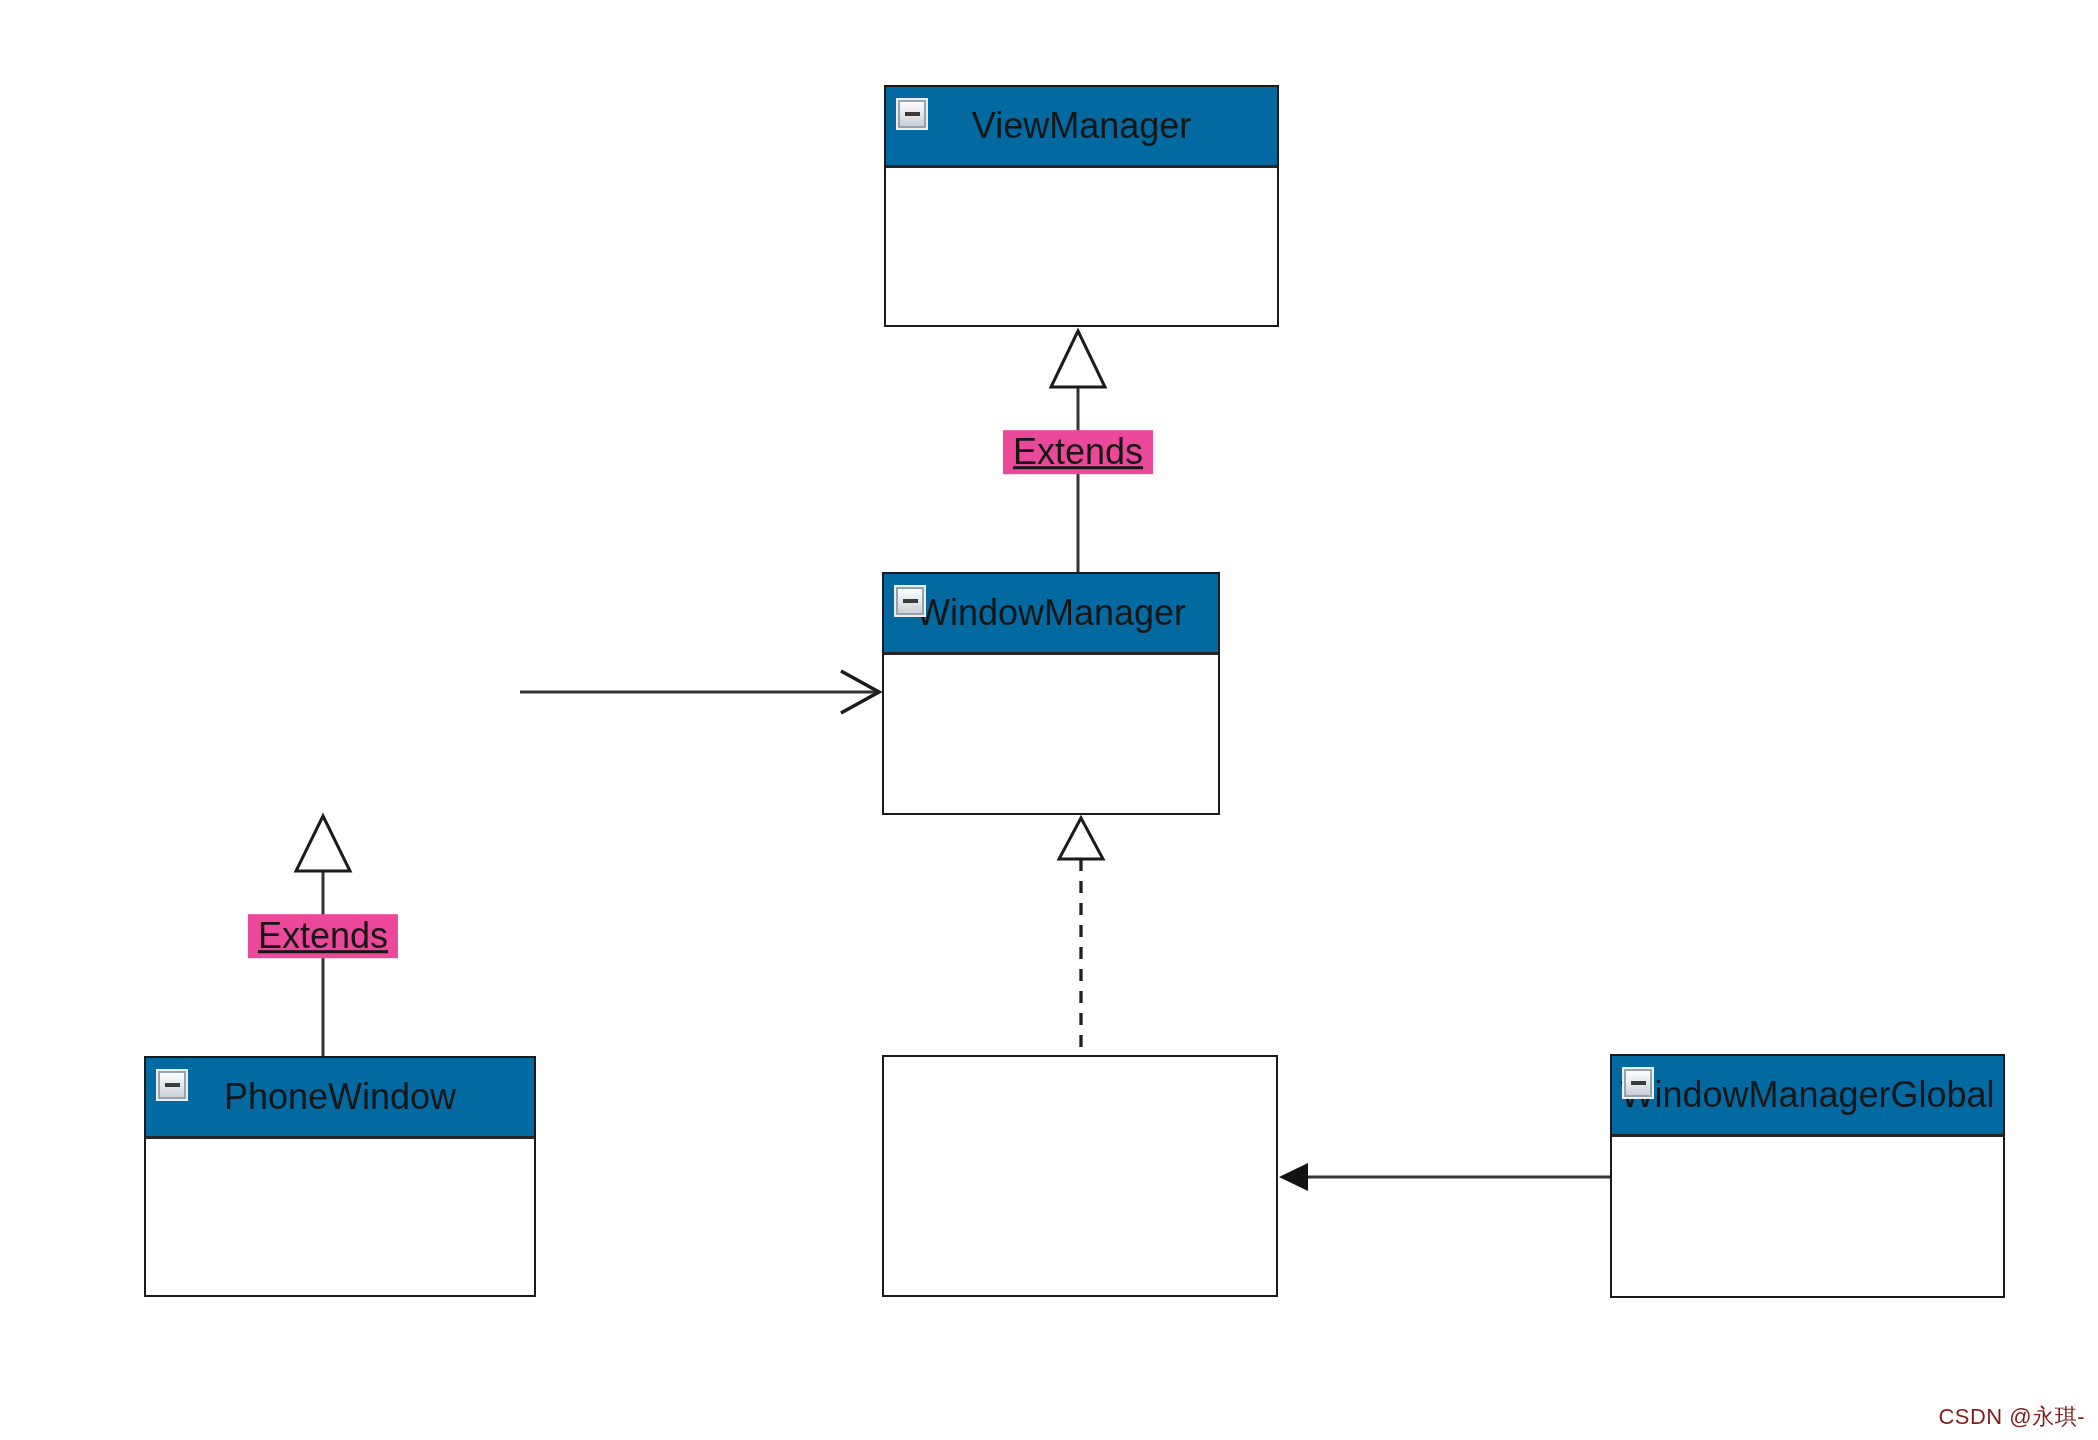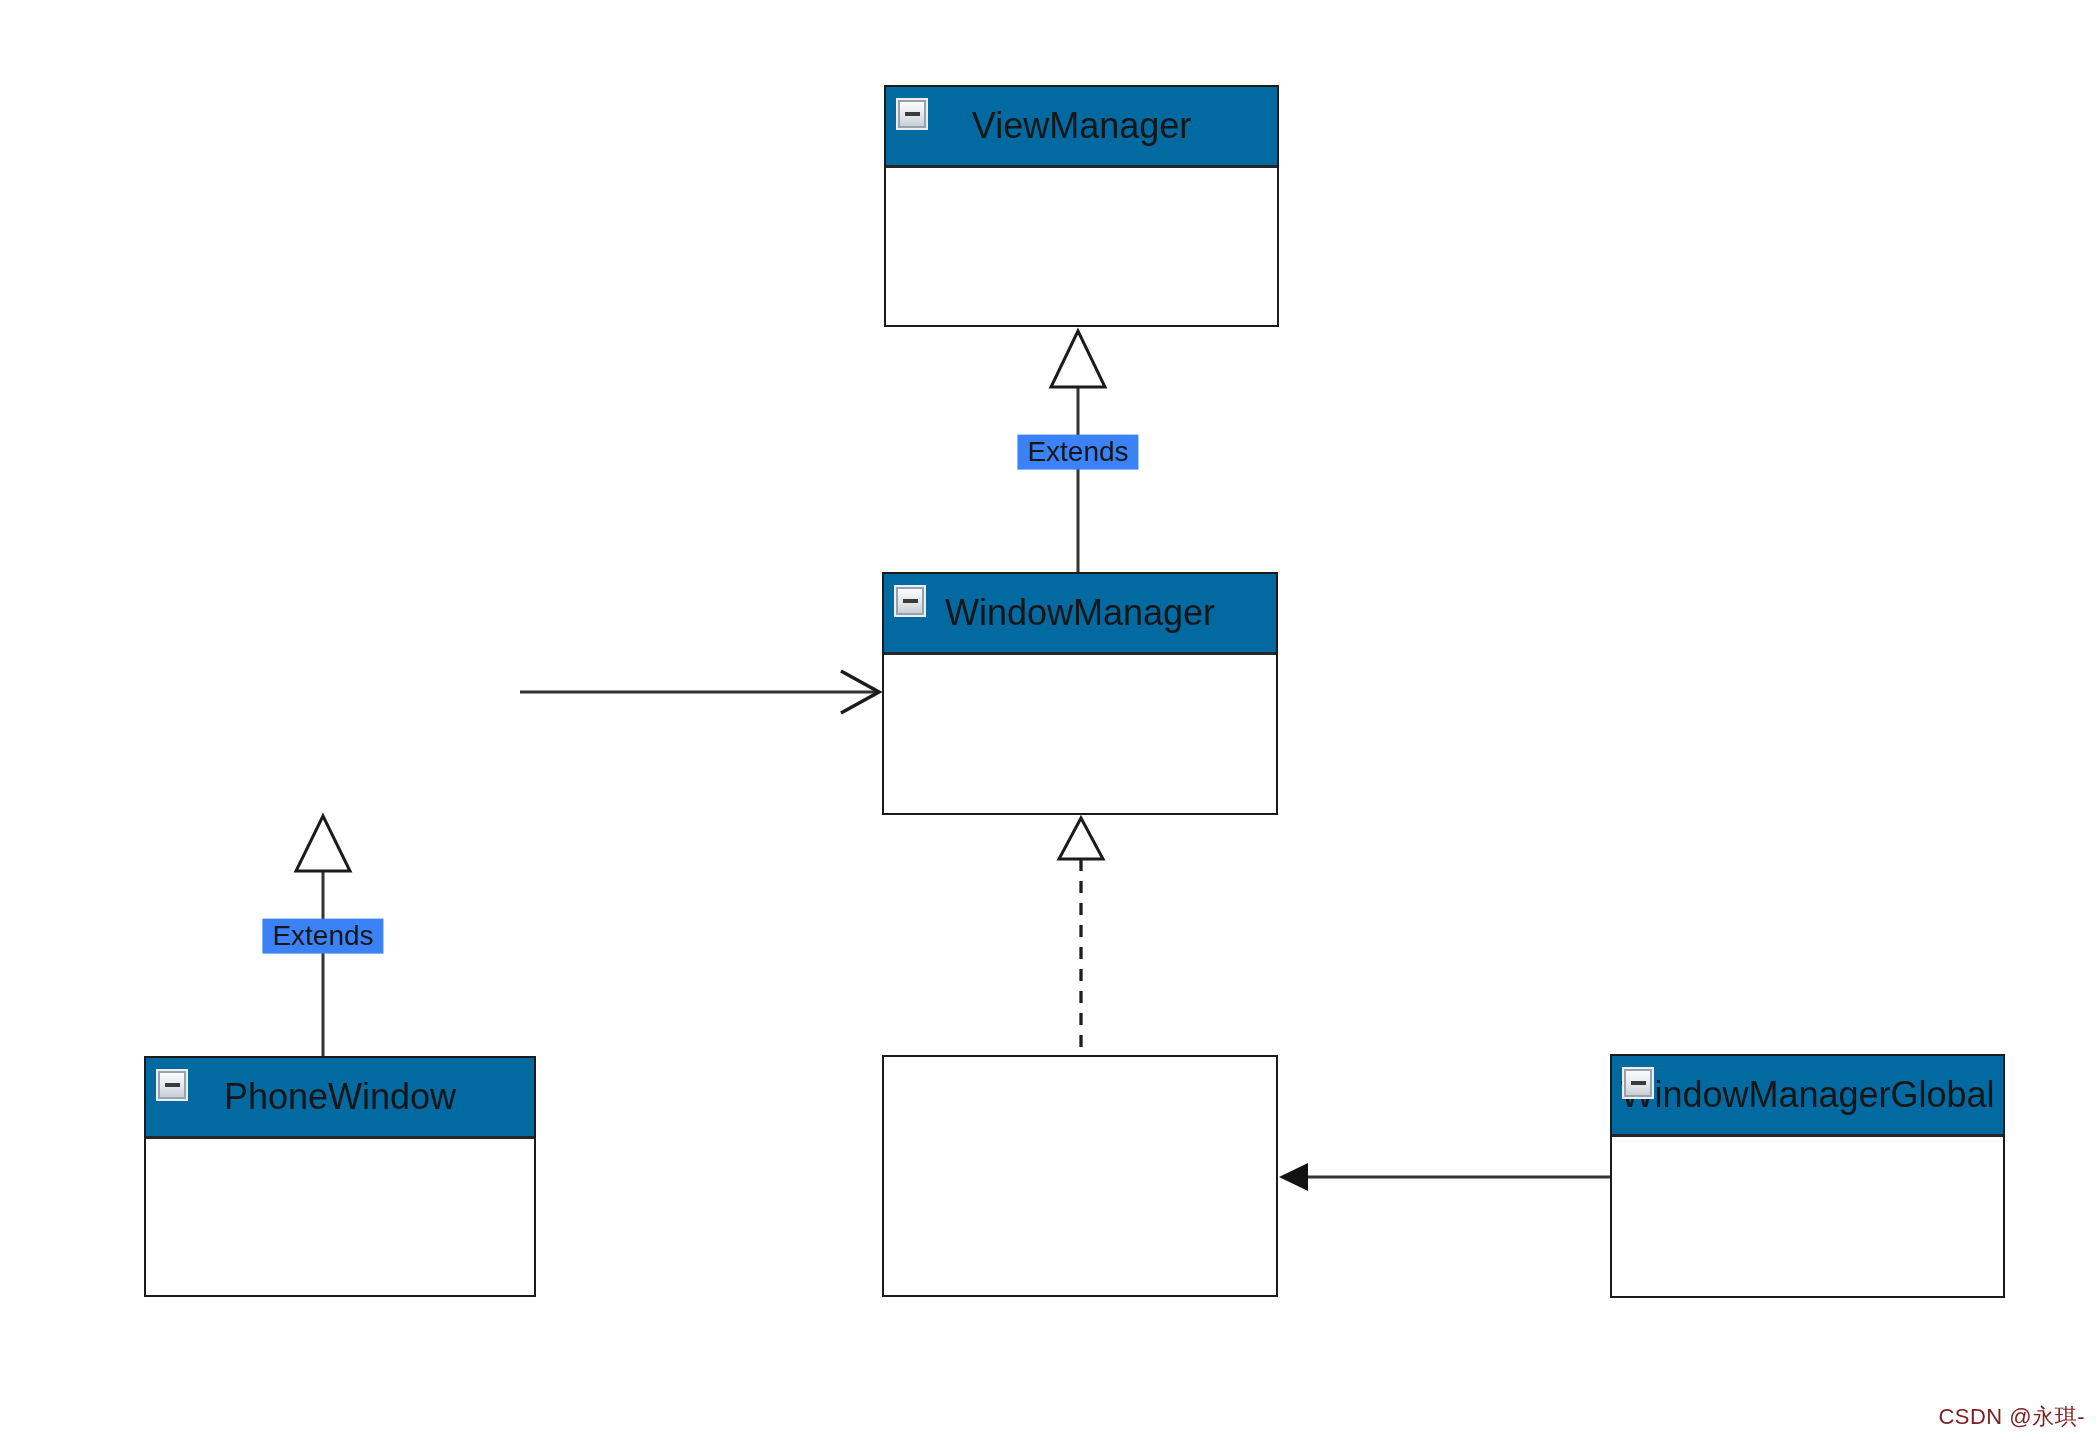--- a/index.html
+++ b/index.html
@@ -63,26 +63,27 @@
     height: 4px;
     background: #3b3b3b;
   }
   .class-body {
     flex: 1 1 auto;
     background: #ffffff;
   }
   .edge-label {
     position: absolute;
     transform: translate(-50%, -50%);
-    background: #3b82f6;
+    background: #ec4899;
     padding: 2px 10px;
-    font-size: 28px;
+    font-size: 36px;
     color: #161616;
     line-height: 1.1;
     white-space: nowrap;
+    text-decoration: underline;
   }
   .watermark {
     position: absolute;
     top: 1402px;
     right: 13px;
     font-size: 22px;
     color: #7f1d1d;
     letter-spacing: 0.5px;
   }
 </style>
@@ -123,21 +124,21 @@
     <div class="title-bar">
       <span class="collapse-icon">
         <span class="minus-glyph"></span>
       </span>
       <span class="class-title">ViewManager</span>
     </div>
     <div class="class-body"></div>
   </div>
 
 
-  <div class="class-box" style="left:882px; top:572px; width:396px; height:243px;">
+  <div class="class-box" style="left:882px; top:572px; width:338px; height:243px;">
     <div class="title-bar">
       <span class="collapse-icon">
         <span class="minus-glyph"></span>
       </span>
       <span class="class-title">WindowManager</span>
     </div>
     <div class="class-body"></div>
   </div>
 
   <div class="class-box" style="left:144px; top:1056px; width:392px; height:241px;text-align:right;">

